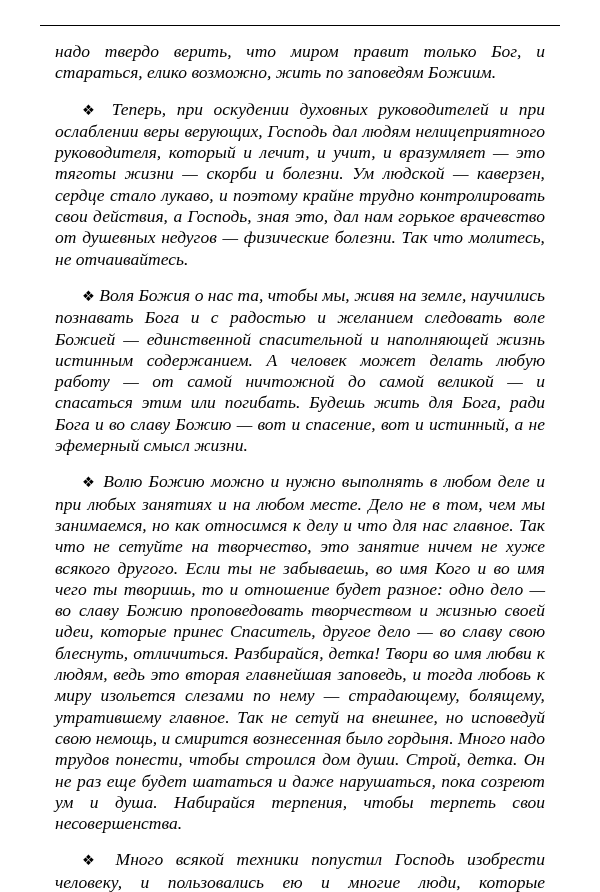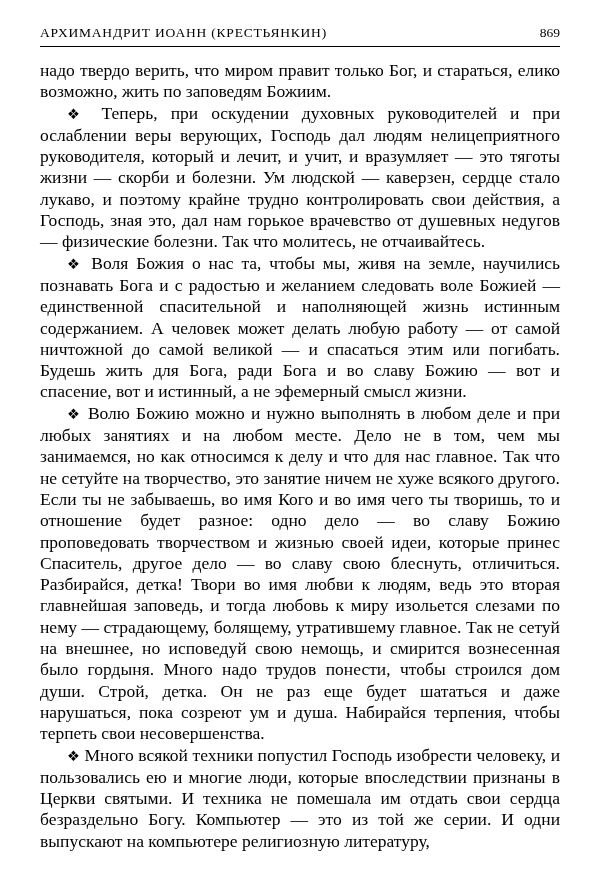--- a/index.html
+++ b/index.html
@@ -42,42 +42,39 @@
     margin: 0 0 13px 0;
   }
   .body-text {
     font-size: 17.5px;
     line-height: 21.3px;
     text-align: justify;
     hyphens: auto;
     -webkit-hyphens: auto;
   }
   .para {
-    margin: 0;
+    margin: 15px;
+    font-style: italic;
   }
   .para.marked {
     text-indent: 27px;
   }
   .para.continues {
     text-indent: 0;
   }
   .marker {
     display: inline;
     font-family: "DejaVu Sans", sans-serif;
     font-size: 0.82em;
   }
 </style>
 </head>
 <body>
 
 <div class="page">
-  <header class="running-head">
-    <span class="running-title">АРХИМАНДРИТ ИОАНН (КРЕСТЬЯНКИН)</span>
-    <span class="page-number">869</span>
-  </header>
   <hr class="rule">
   <main class="body-text" id="body-text">
       <p class="para continues">надо твердо верить, что миром правит только Бог, и стараться, елико возможно, жить по заповедям Божиим.</p>
       <p class="para marked"><span class="marker">❖</span>&nbsp;Теперь, при оскудении духовных руководителей и при ослаблении веры верующих, Господь дал людям нелицеприятного руководителя, который и лечит, и учит, и вразумляет — это тяготы жизни — скорби и болезни. Ум людской — каверзен, сердце стало лукаво, и поэтому крайне трудно контролировать свои действия, а Господь, зная это, дал нам горькое врачевство от душевных недугов — физические болезни. Так что молитесь, не отчаивайтесь.</p>
       <p class="para marked"><span class="marker">❖</span>&nbsp;Воля Божия о нас та, чтобы мы, живя на земле, научились познавать Бога и с радостью и желанием следовать воле Божией — единственной спасительной и наполняющей жизнь истинным содержанием. А человек может делать любую работу — от самой ничтожной до самой великой — и спасаться этим или погибать. Будешь жить для Бога, ради Бога и во славу Божию — вот и спасение, вот и истинный, а не эфемерный смысл жизни.</p>
       <p class="para marked"><span class="marker">❖</span>&nbsp;Волю Божию можно и нужно выполнять в любом деле и при любых занятиях и на любом месте. Дело не в том, чем мы занимаемся, но как относимся к делу и что для нас главное. Так что не сетуйте на творчество, это занятие ничем не хуже всякого другого. Если ты не забываешь, во имя Кого и во имя чего ты творишь, то и отношение будет разное: одно дело — во славу Божию проповедовать творчеством и жизнью своей идеи, которые принес Спаситель, другое дело — во славу свою блеснуть, отличиться. Разбирайся, детка! Твори во имя любви к людям, ведь это вторая главнейшая заповедь, и тогда любовь к миру изольется слезами по нему — страдающему, болящему, утратившему главное. Так не сетуй на внешнее, но исповедуй свою немощь, и смирится вознесенная было гордыня. Много надо трудов понести, чтобы строился дом души. Строй, детка. Он не раз еще будет шататься и даже нарушаться, пока созреют ум и душа. Набирайся терпения, чтобы терпеть свои несовершенства.</p>
       <p class="para marked"><span class="marker">❖</span>&nbsp;Много всякой техники попустил Господь изобрести человеку, и пользовались ею и многие люди, которые впоследствии признаны в Церкви святыми. И техника не помешала им отдать свои сердца безраздельно Богу. Компьютер — это из той же серии. И одни выпускают на компьютере религиозную литературу,</p>
     </main>
 </div>
 

